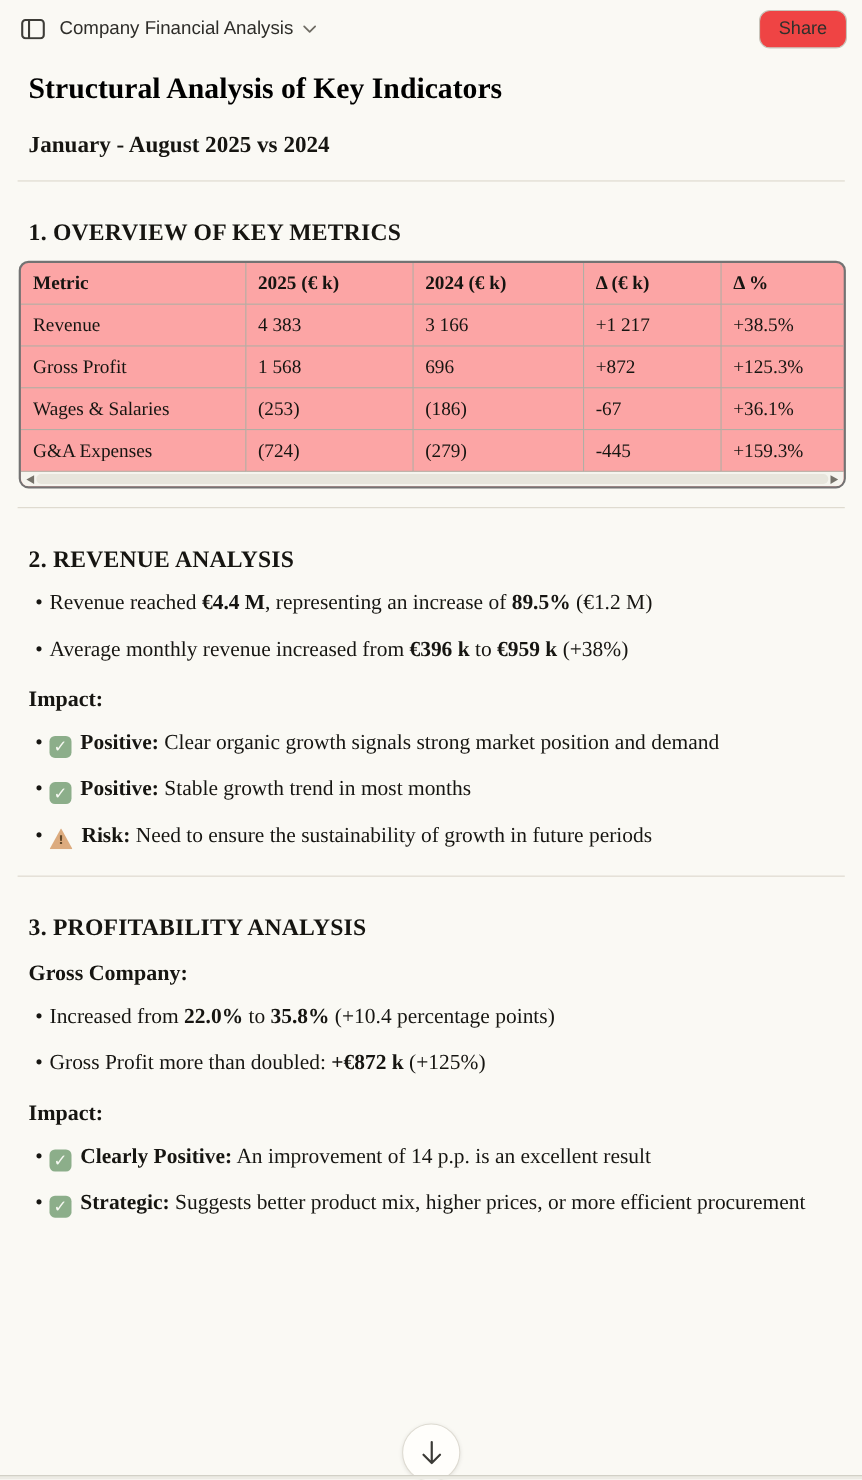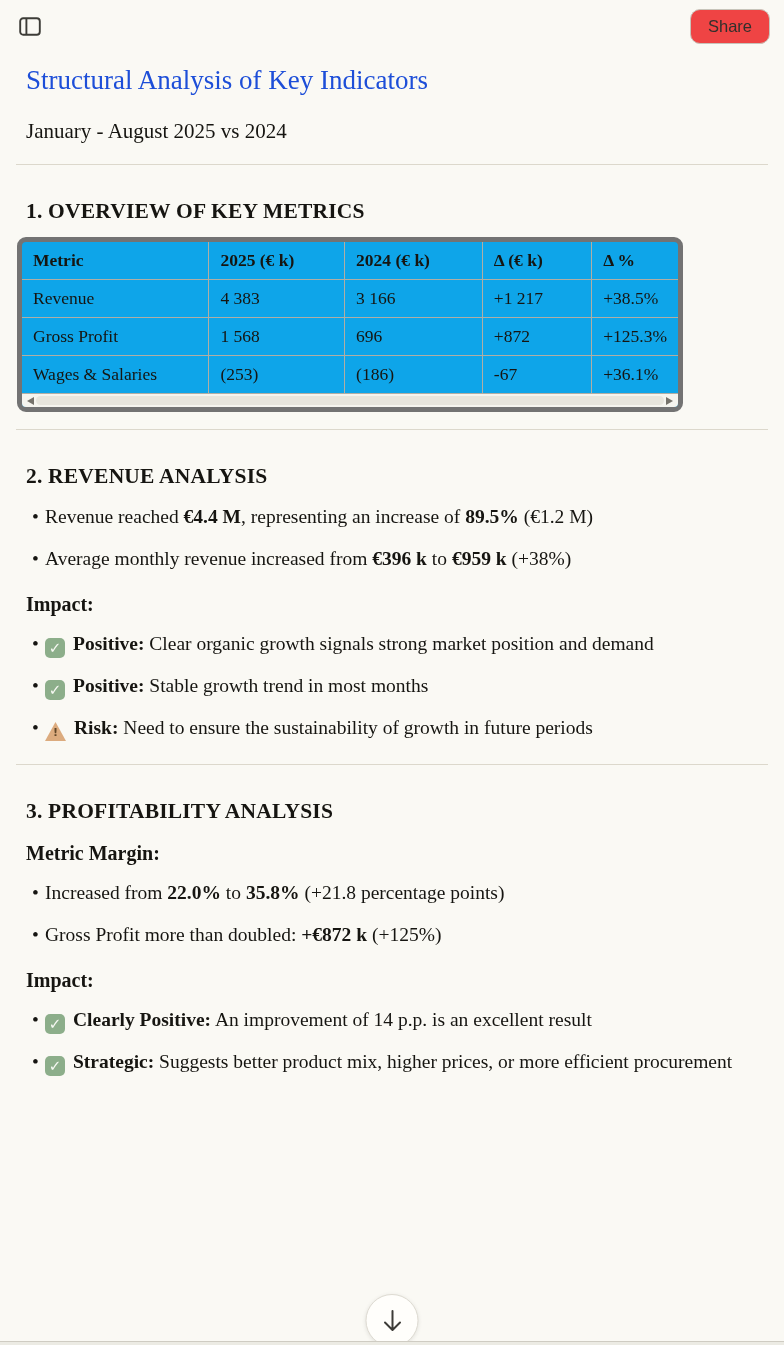--- a/index.html
+++ b/index.html
@@ -38,35 +38,35 @@
     font-size: 16.5px; color: #30302c;
     background: #ef4444;
     border: 1px solid #c7c4ba;
     border-radius: 10px;
     padding: 7px 17px;
     cursor: pointer;
   }
 
   
   .doc { padding: 0 26px; }
-  .doc-title { font-size: 27px; line-height: 1.15; margin-top: 13px; color: #1d4ed8; font-weight: 400; }
-  .doc-subtitle { font-size: 21px; margin-top: 23px; font-weight: 400; }
+  .doc-title { font-size: 27px; line-height: 1.15; margin-top: 13px; color: #000000; font-weight: 700; }
+  .doc-subtitle { font-size: 21px; margin-top: 23px; font-weight: 700; }
   hr.divider { border: none; border-top: 1px solid #dcd8cc; margin: 20px -10px 0; }
   hr.divider.after-table { margin-top: 17px; }
   h3.sec-heading { font-size: 21.5px; margin-top: 34px; letter-spacing: .2px; font-weight: 700; }
   h4.group-label { font-size: 20px; margin-top: 18px; font-weight: 700; }
 
   
   .table-wrap {
     margin: 13px 0 0 -9px;
-    width: 666px;
-    border: 5px solid #737373;
+    width: 752px;
+    border: 2px solid #737373;
     border-radius: 9px;
     overflow: hidden;
-    background: #0ea5e9;
+    background: #fca5a5;
   }
   table { width: 100%; border-collapse: collapse; font-size: 17.5px; }
   th, td {
     border-right: 1px solid #b1aea4;
     border-bottom: 1px solid #b1aea4;
     padding: 7px 11px;
     text-align: left;
     font-weight: 400;
     line-height: 23px;
     white-space: nowrap;
@@ -124,20 +124,26 @@
   }
 </style>
 </head>
 <body>
 
 <header class="topbar">
   <button class="panel-btn">
     <svg width="22" height="19" viewBox="0 0 22 19" fill="none">
       <rect x="1.2" y="1.2" width="19.6" height="16.6" rx="3" stroke="#3d3c37" stroke-width="1.9"></rect>
       <line x1="7.4" y1="1.5" x2="7.4" y2="17.5" stroke="#3d3c37" stroke-width="1.9"></line>
+    </svg>
+  </button>
+  <button class="title-btn">
+    <span>Company Financial Analysis</span>
+    <svg width="13" height="9" viewBox="0 0 13 9" fill="none">
+      <path d="M1.5 2 L6.5 7 L11.5 2" stroke="#6f6c64" stroke-width="1.6" stroke-linecap="round" stroke-linejoin="round"></path>
     </svg>
   </button>
   <button class="share-btn">Share</button>
 </header>
 
 <main class="doc">
   <h1 class="doc-title">Structural Analysis of Key Indicators</h1>
   <h2 class="doc-subtitle">January - August 2025 vs 2024</h2>
   <hr class="divider">
 
@@ -176,20 +182,27 @@
               <td>+872</td>
               <td>+125.3%</td>
             </tr>
             <tr>
               <td>Wages &amp; Salaries</td>
               <td>(253)</td>
               <td>(186)</td>
               <td>-67</td>
               <td>+36.1%</td>
             </tr>
+            <tr>
+              <td>G&amp;A Expenses</td>
+              <td>(724)</td>
+              <td>(279)</td>
+              <td>-445</td>
+              <td>+159.3%</td>
+            </tr>
           </tbody>
       </table>
       <div class="table-scrollbar">
         <div class="sb-thumb"></div>
         <span class="sb-arrow left"></span>
         <span class="sb-arrow right"></span>
       </div>
     </div>
   </section>
 
@@ -221,25 +234,25 @@
           <span class="dot">•</span>
           <span class="li-body"><span class="emoji-warn">!</span><strong>Risk:</strong><span> Need to ensure the sustainability of growth in future periods</span></span>
         </li>
       </ul>
   </section>
 
   <hr class="divider">
 
   <section>
     <h3 class="sec-heading">3. PROFITABILITY ANALYSIS</h3>
-    <h4 class="group-label">Metric Margin:</h4>
-    <ul class="bullets">
-        <li>
-          <span class="dot">•</span>
-          <span class="li-body"><span>Increased from </span><strong>22.0%</strong><span> to </span><strong>35.8%</strong><span> (+21.8 percentage points)</span></span>
+    <h4 class="group-label">Gross Company:</h4>
+    <ul class="bullets">
+        <li>
+          <span class="dot">•</span>
+          <span class="li-body"><span>Increased from </span><strong>22.0%</strong><span> to </span><strong>35.8%</strong><span> (+10.4 percentage points)</span></span>
         </li>
         <li>
           <span class="dot">•</span>
           <span class="li-body"><span>Gross Profit more than doubled: </span><strong>+€872 k</strong><span> (+125%)</span></span>
         </li>
       </ul>
     <h4 class="group-label">Impact:</h4>
     <ul class="bullets">
         <li>
           <span class="dot">•</span>

